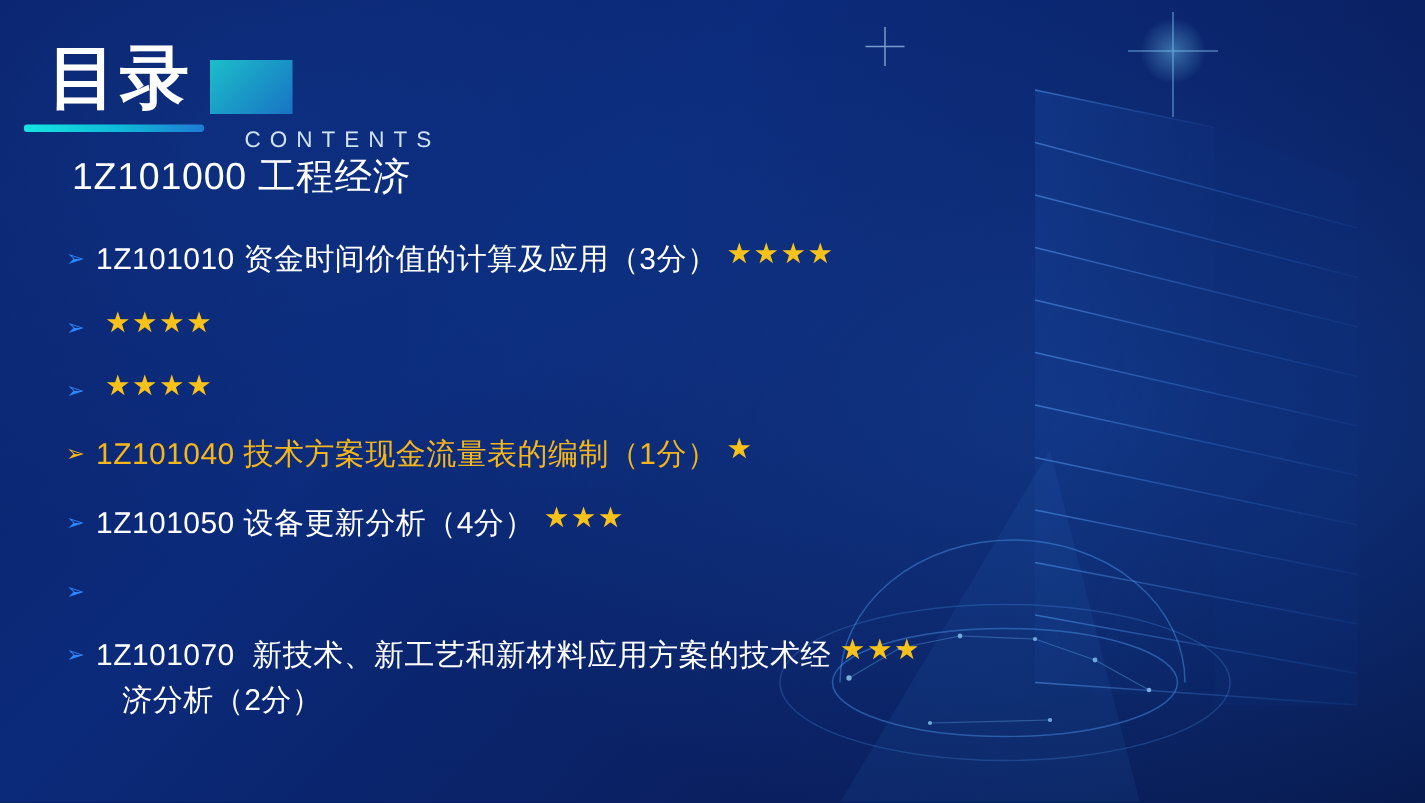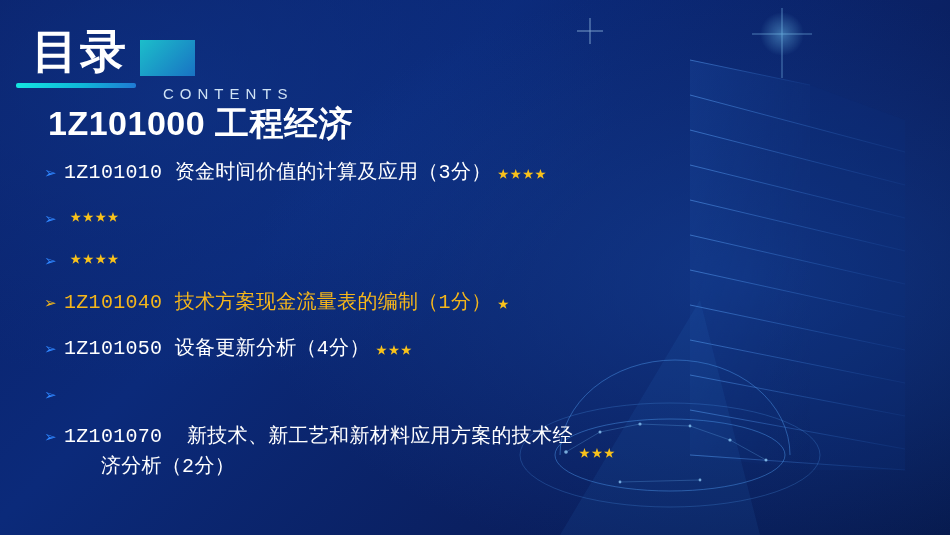--- a/index.html
+++ b/index.html
@@ -35,42 +35,42 @@
     background:linear-gradient(135deg,#1ed8d8 0%, #1b7fd0 100%);
     opacity:.85;
   }
   .contents-text{
     position:absolute;left:163px;top:57px;
     font-size:15px;letter-spacing:6px;color:#cfe2f5;font-weight:500;margin-top:28px;
   }
   
   .chapter{
     position:absolute;left:48px;top:101px;
-    font-size:34px;font-weight:bold;color:#ffffff;letter-spacing:.5px;
+    font-size:25px;font-weight:normal;color:#ffffff;letter-spacing:.5px;
   }
   .list{position:absolute;left:44px;top:158px;width:660px;}
   .row{
     display:flex;align-items:flex-start;
     margin-bottom:16px;
   }
   .bullet{
     flex:0 0 auto;width:20px;margin-top:4px;
     color:#2f86ff;font-size:15px;line-height:22px;
   }
   .row.accent .bullet{color:#f3b71a;}
   .row-text{
     font-size:20px;color:#ffffff;line-height:30px;letter-spacing:.3px;
     white-space:pre-wrap;
   }
   .row.accent .row-text{color:#f5b61b;}
   .stars{
     display:inline-block;margin-left:6px;color:#f9c21b;
     font-size:19px;letter-spacing:1px;vertical-align:1px;
   }
-  .row-wrap{display:flex;flex-wrap:wrap;align-items:center;font-family:Liberation Mono, monospace;}
+  .row-wrap{display:flex;flex-wrap:wrap;align-items:flex-start;}
 </style>
 </head>
 <body>
 
 <div class="slide">
 
   <div class="deco">
     <svg width="950" height="535" viewBox="0 0 950 535">
       <defs>
         <linearGradient id="lineGrad" x1="0" y1="0" x2="0" y2="1">

